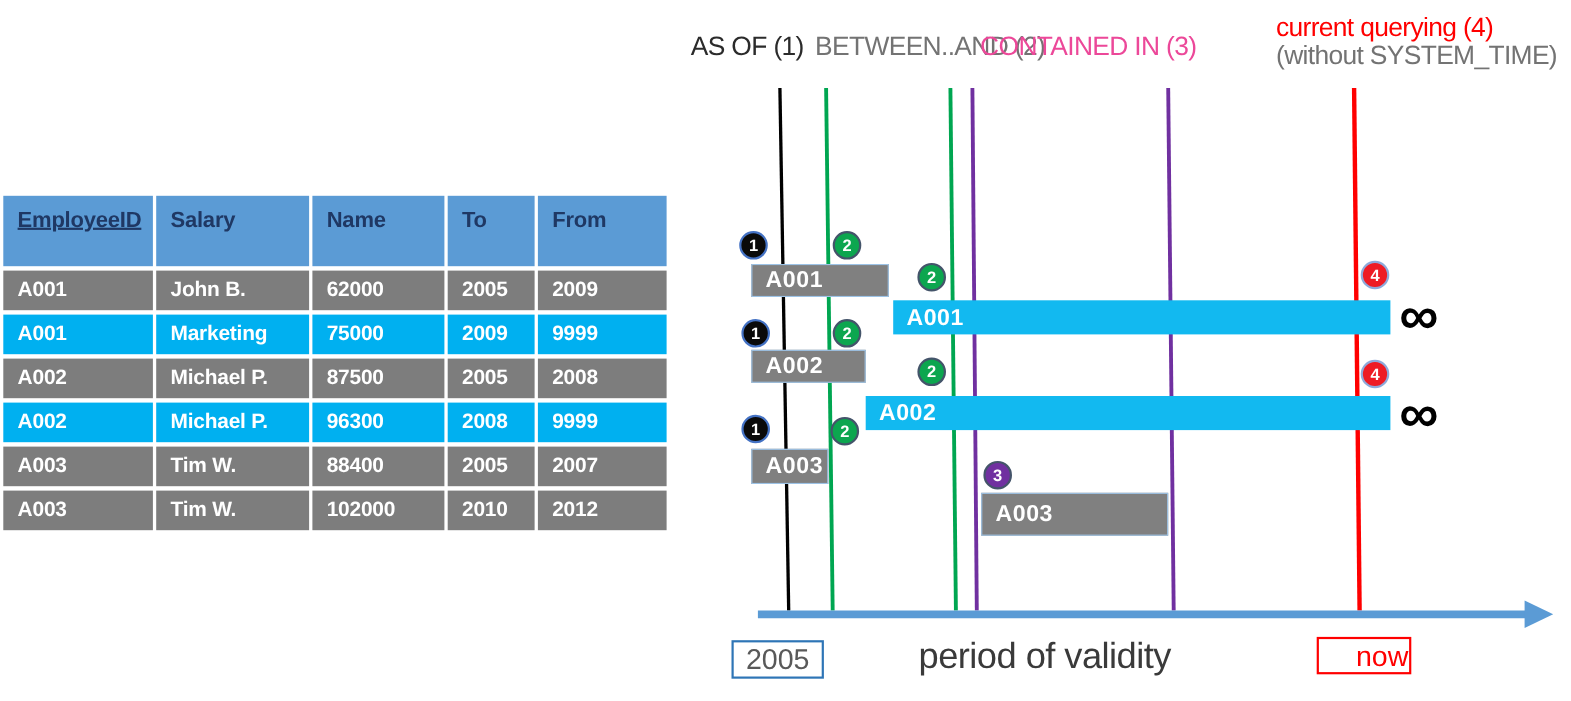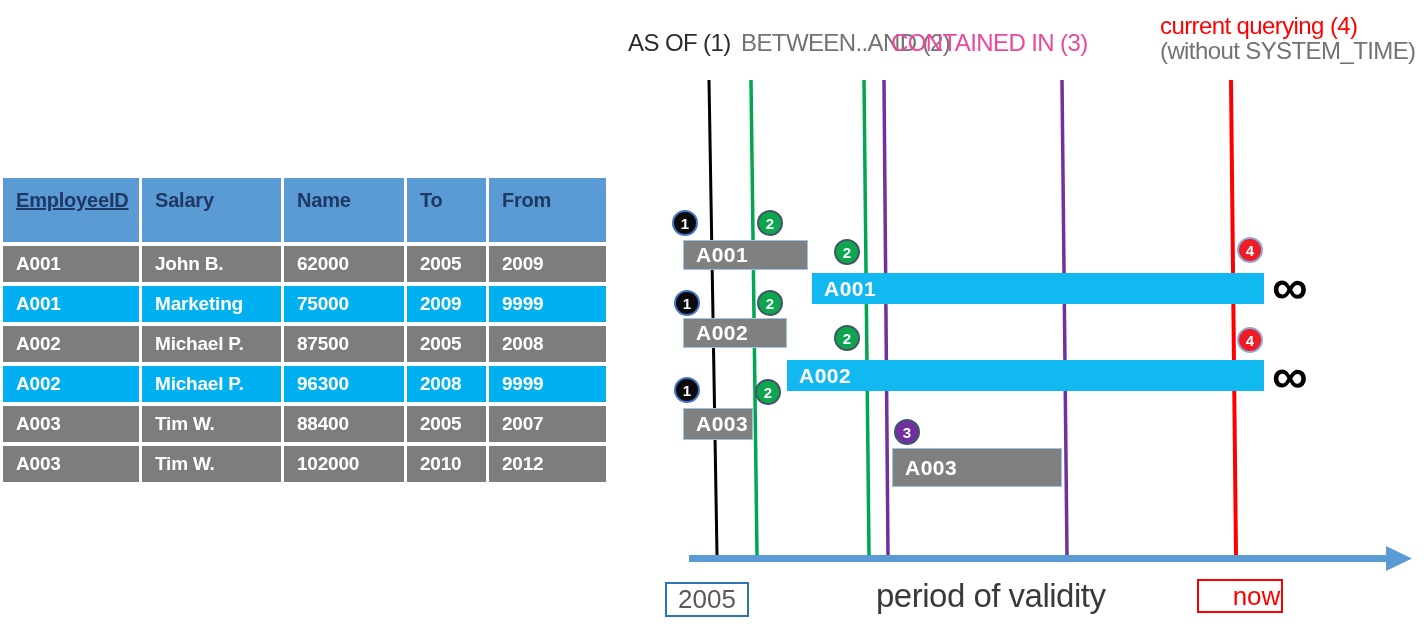--- a/index.html
+++ b/index.html
@@ -67,21 +67,21 @@
   #inf-a001 { left:1272px; top:262px; }
   #inf-a002 { left:1272px; top:351px; }
   
   #box-2005 {
     position:absolute; left:665px; top:582px; width:84px; height:35px;
     border:2px solid #2e75b6; color:#595959; font-size:26px;
     display:flex; align-items:center; justify-content:center;
   }
   #axis-title {
     position:absolute; left:835px; top:577px; color:#3a3a3a;
-    font-size:33px; letter-spacing:-0.5px; white-space:nowrap;margin-left:41px;
+    font-size:33px; letter-spacing:-0.5px; white-space:nowrap;
   }
   #box-now {
     position:absolute; left:1197px; top:579px; width:86px; height:34px;
     border:2px solid #ff0000; color:#ff0000; font-size:26px;
     display:flex; align-items:center; justify-content:center;padding-left:33px;
   }
 </style>
 </head>
 <body>
 

